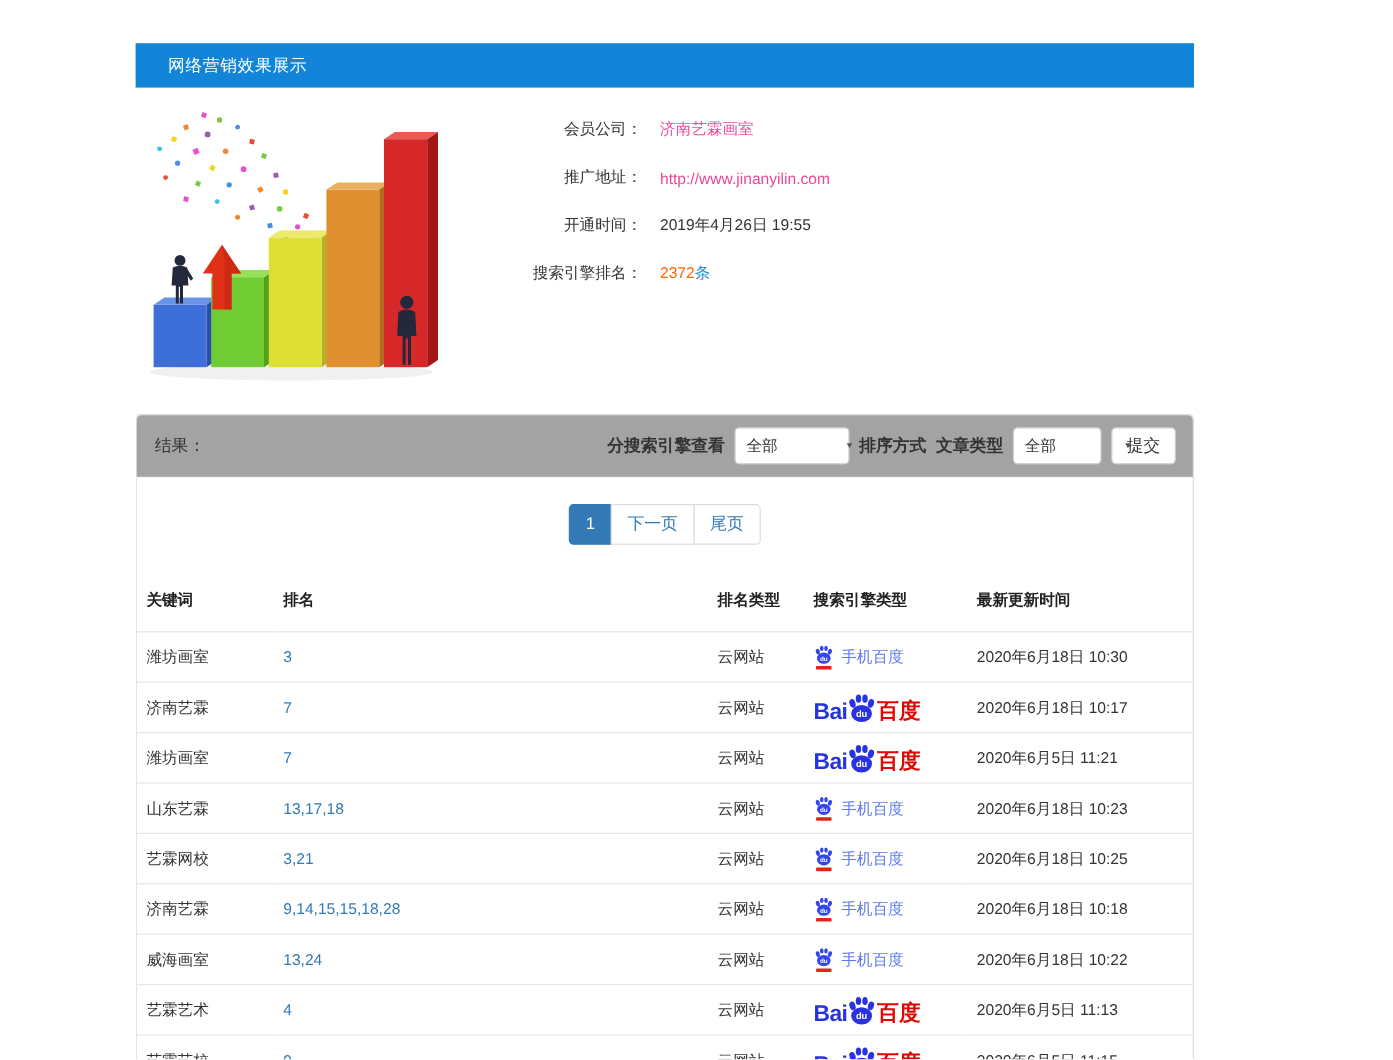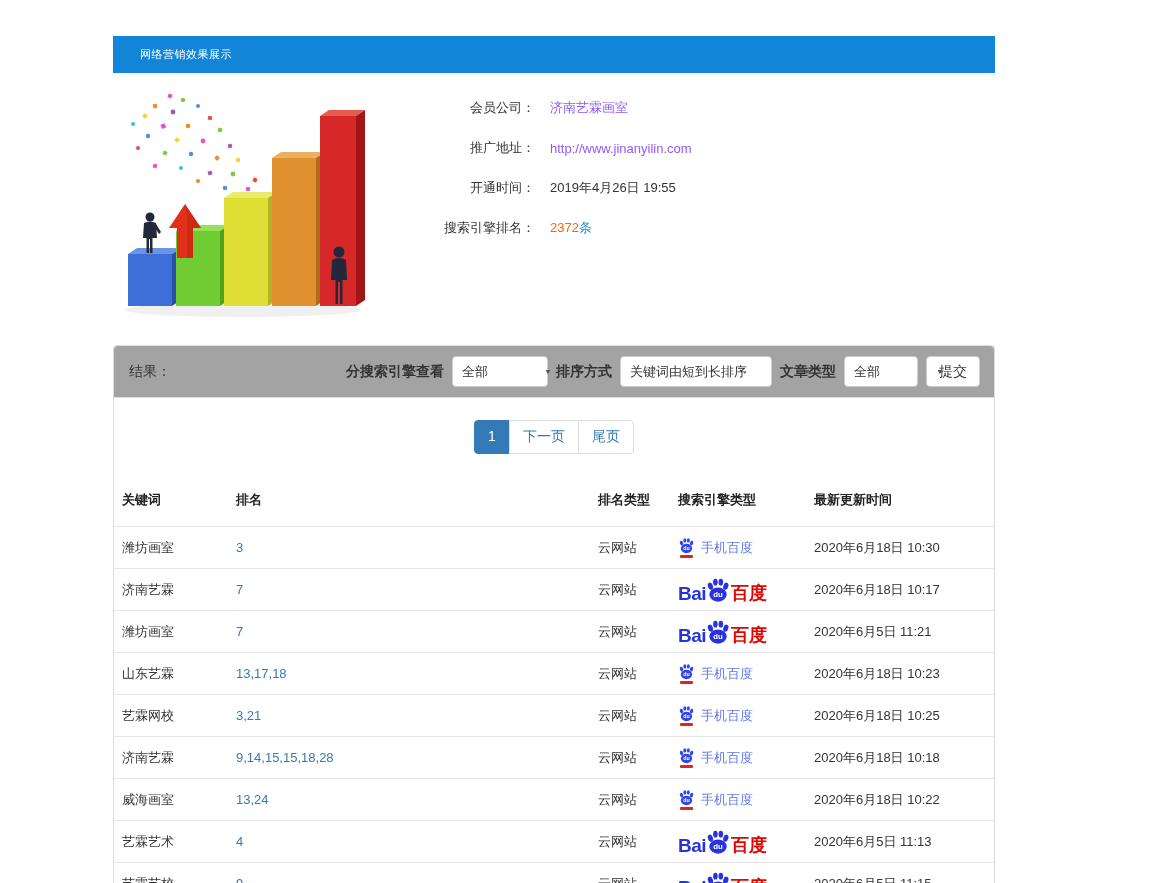--- a/index.html
+++ b/index.html
@@ -21,21 +21,21 @@
     margin-left: 113px;
   }
 
   
   .title-bar {
     margin-top: 36px;
     height: 37px;
     line-height: 37px;
     background: #1285d8;
     color: #ffffff;
-    font-size: 11px;
+    font-size: 14px;
     padding-left: 27px;
     letter-spacing: 0.5px;
   }
 
   
   .info-section {
     display: flex;
     margin-top: 13px;
     height: 252px;
   }
@@ -54,21 +54,21 @@
     height: 40px;
   }
   .info-label {
     width: 148px;
     text-align: right;
     color: #333;
     font-size: 13px;
   }
   .info-value { margin-left: 15px; font-size: 13px; }
   a.info-link, .info-link {
-    color: #8b5cf6;
+    color: #ec4899;
     text-decoration: none;
     cursor: pointer;
   }
   .rank-count { color: #ff6600; }
   .rank-unit { color: #2a8fd8; }
 
   
   .results-panel {
     margin-top: 7px;
     border: 1px solid #ddd;
@@ -319,24 +319,20 @@
     <div class="results-panel">
       <div class="panel-heading">
         <span class="result-label">结果：</span>
         <div class="filter-group">
           <span class="filter-label">分搜索引擎查看</span>
           <span class="select select-engine">
             <span>全部</span>
             <span class="arrow">▼</span>
           </span>
           <span class="filter-label">排序方式</span>
-          <span class="select select-sort">
-            <span>关键词由短到长排序</span>
-            <span class="arrow">▼</span>
-          </span>
           <span class="filter-label">文章类型</span>
           <span class="select select-article">
             <span>全部</span>
             <span class="arrow">▼</span>
           </span>
           <button class="submit-btn">提交</button>
         </div>
       </div>
 
       <div class="panel-body">

